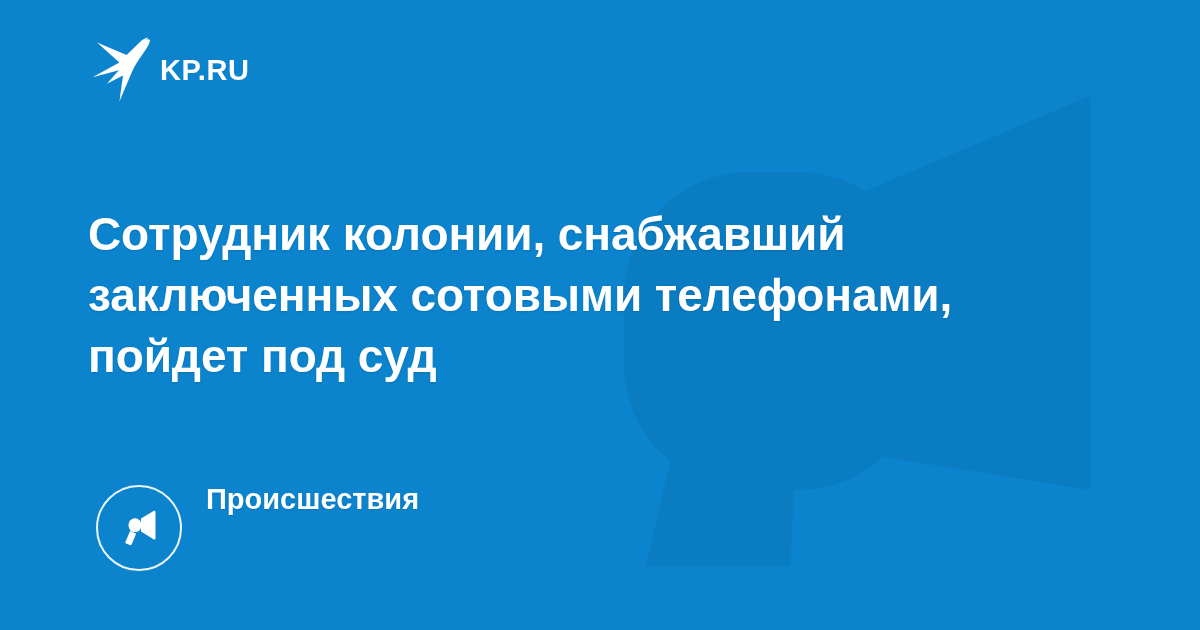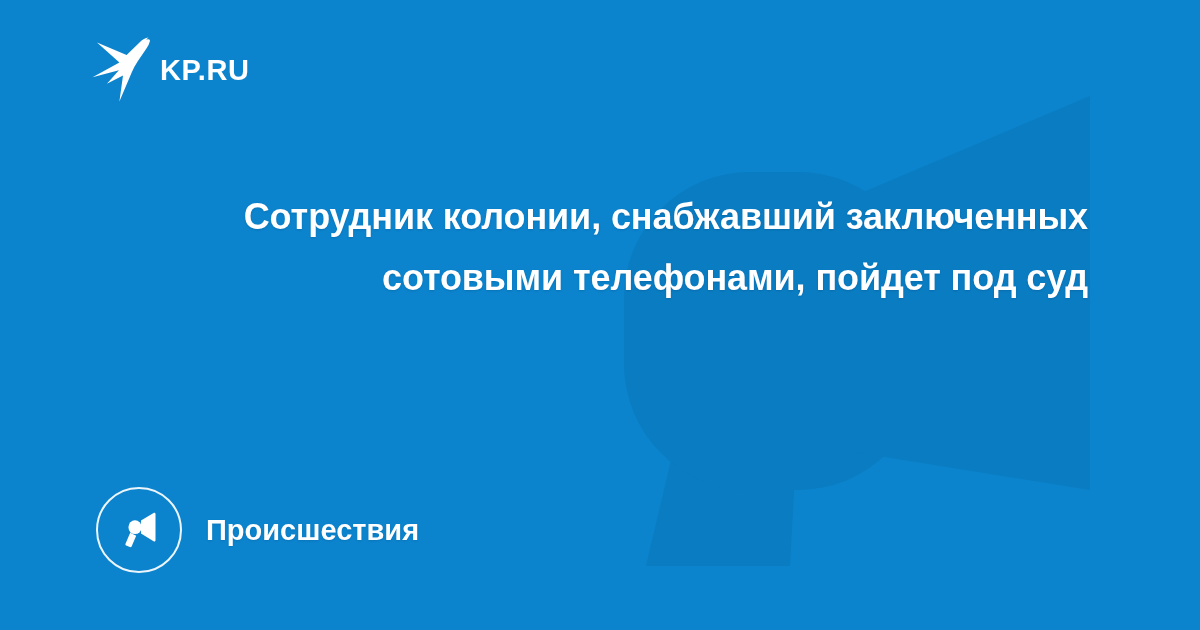--- a/index.html
+++ b/index.html
@@ -52,38 +52,37 @@
     letter-spacing: 0.6px;
     line-height: 1;
     white-space: nowrap;
     padding-top: 2px;
   }
 
   
   .headline {
     position: absolute;
     left: 88px;
-    top: 186px;
+    top: 204px;
     width: 1000px;
     color: #ffffff;
-    font-size: 36px;
+    font-size: 46px;
     font-weight: bold;
     line-height: 61px;
     letter-spacing: -0.1px;
     text-shadow: 0 1px 2px rgba(0, 40, 80, 0.18);
-    text-align: right;
   }
 
   
   .category {
     position: absolute;
     left: 96px;
     top: 485px;
     display: flex;
-    align-items: center;
+    align-items: flex-start;
     gap: 24px;
     height: 90px;
   }
   .category-circle {
     width: 82px;
     height: 82px;
     border-radius: 50%;
     border: 2px solid rgba(255, 255, 255, 0.92);
     display: flex;
     align-items: center;

